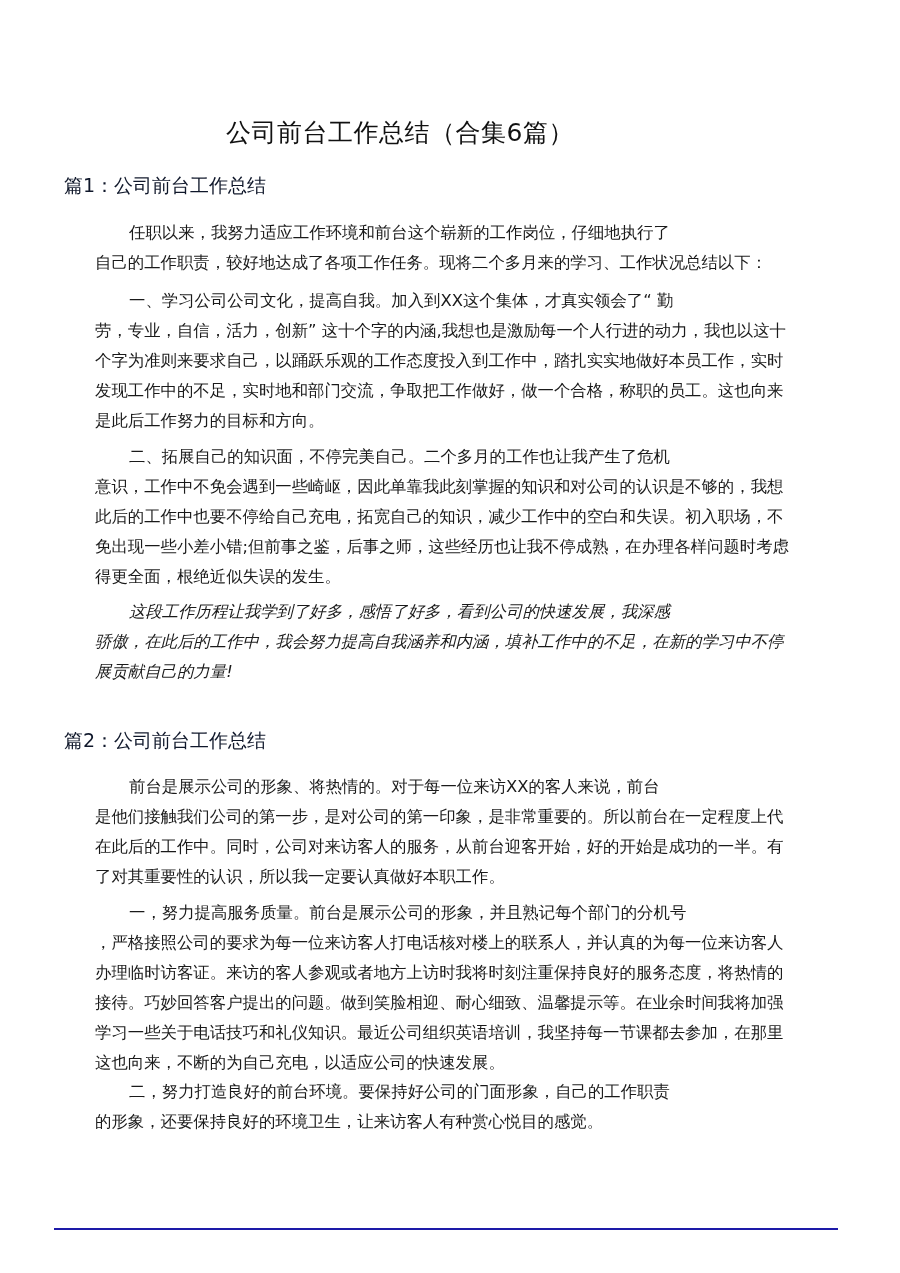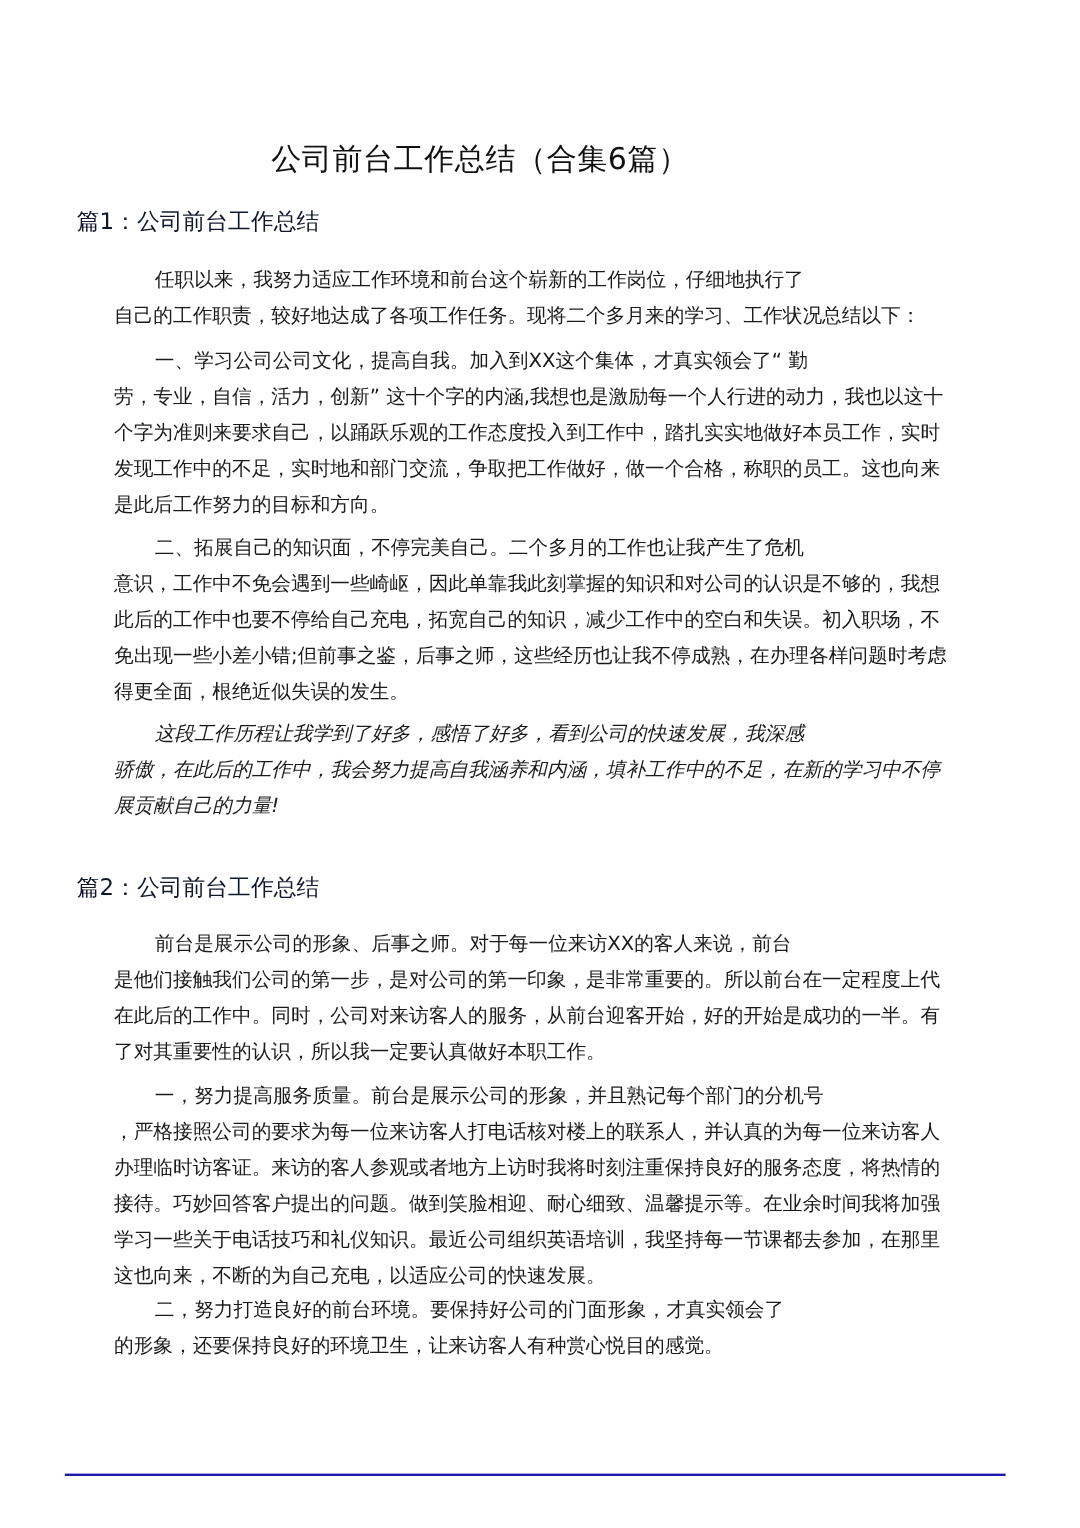--- a/index.html
+++ b/index.html
@@ -97,34 +97,34 @@
 
   <div class="para" style="top:597px;font-style:italic;">
     <span class="line first">这段工作历程让我学到了好多，感悟了好多，看到公司的快速发展，我深感</span>
     <span class="line">骄傲，在此后的工作中，我会努力提高自我涵养和内涵，填补工作中的不足，在新的学习中不停</span>
     <span class="line">展贡献自己的力量!</span>
   </div>
 
   <div class="section-heading" style="top:726px;">篇2：公司前台工作总结</div>
 
   <div class="para" style="top:772px;">
-    <span class="line first">前台是展示公司的形象、后事之师。对于每一位来访XX的客人来说，前台</span>
+    <span class="line first">前台是展示公司的形象、将热情的。对于每一位来访XX的客人来说，前台</span>
     <span class="line">是他们接触我们公司的第一步，是对公司的第一印象，是非常重要的。所以前台在一定程度上代</span>
     <span class="line">在此后的工作中。同时，公司对来访客人的服务，从前台迎客开始，好的开始是成功的一半。有</span>
     <span class="line">了对其重要性的认识，所以我一定要认真做好本职工作。</span>
   </div>
 
   <div class="para" style="top:898px;">
     <span class="line first">一，努力提高服务质量。前台是展示公司的形象，并且熟记每个部门的分机号</span>
     <span class="line">，严格接照公司的要求为每一位来访客人打电话核对楼上的联系人，并认真的为每一位来访客人</span>
     <span class="line">办理临时访客证。来访的客人参观或者地方上访时我将时刻注重保持良好的服务态度，将热情的</span>
     <span class="line">接待。巧妙回答客户提出的问题。做到笑脸相迎、耐心细致、温馨提示等。在业余时间我将加强</span>
     <span class="line">学习一些关于电话技巧和礼仪知识。最近公司组织英语培训，我坚持每一节课都去参加，在那里</span>
     <span class="line">这也向来，不断的为自己充电，以适应公司的快速发展。</span>
   </div>
 
   <div class="para" style="top:1077px;">
-    <span class="line first">二，努力打造良好的前台环境。要保持好公司的门面形象，才真实领会了</span>
+    <span class="line first">二，努力打造良好的前台环境。要保持好公司的门面形象，自己的工作职责</span>
     <span class="line">的形象，还要保持良好的环境卫生，让来访客人有种赏心悦目的感觉。</span>
   </div>
 
   <div class="footer-rule"></div>
 </div>
 
 </body></html>

